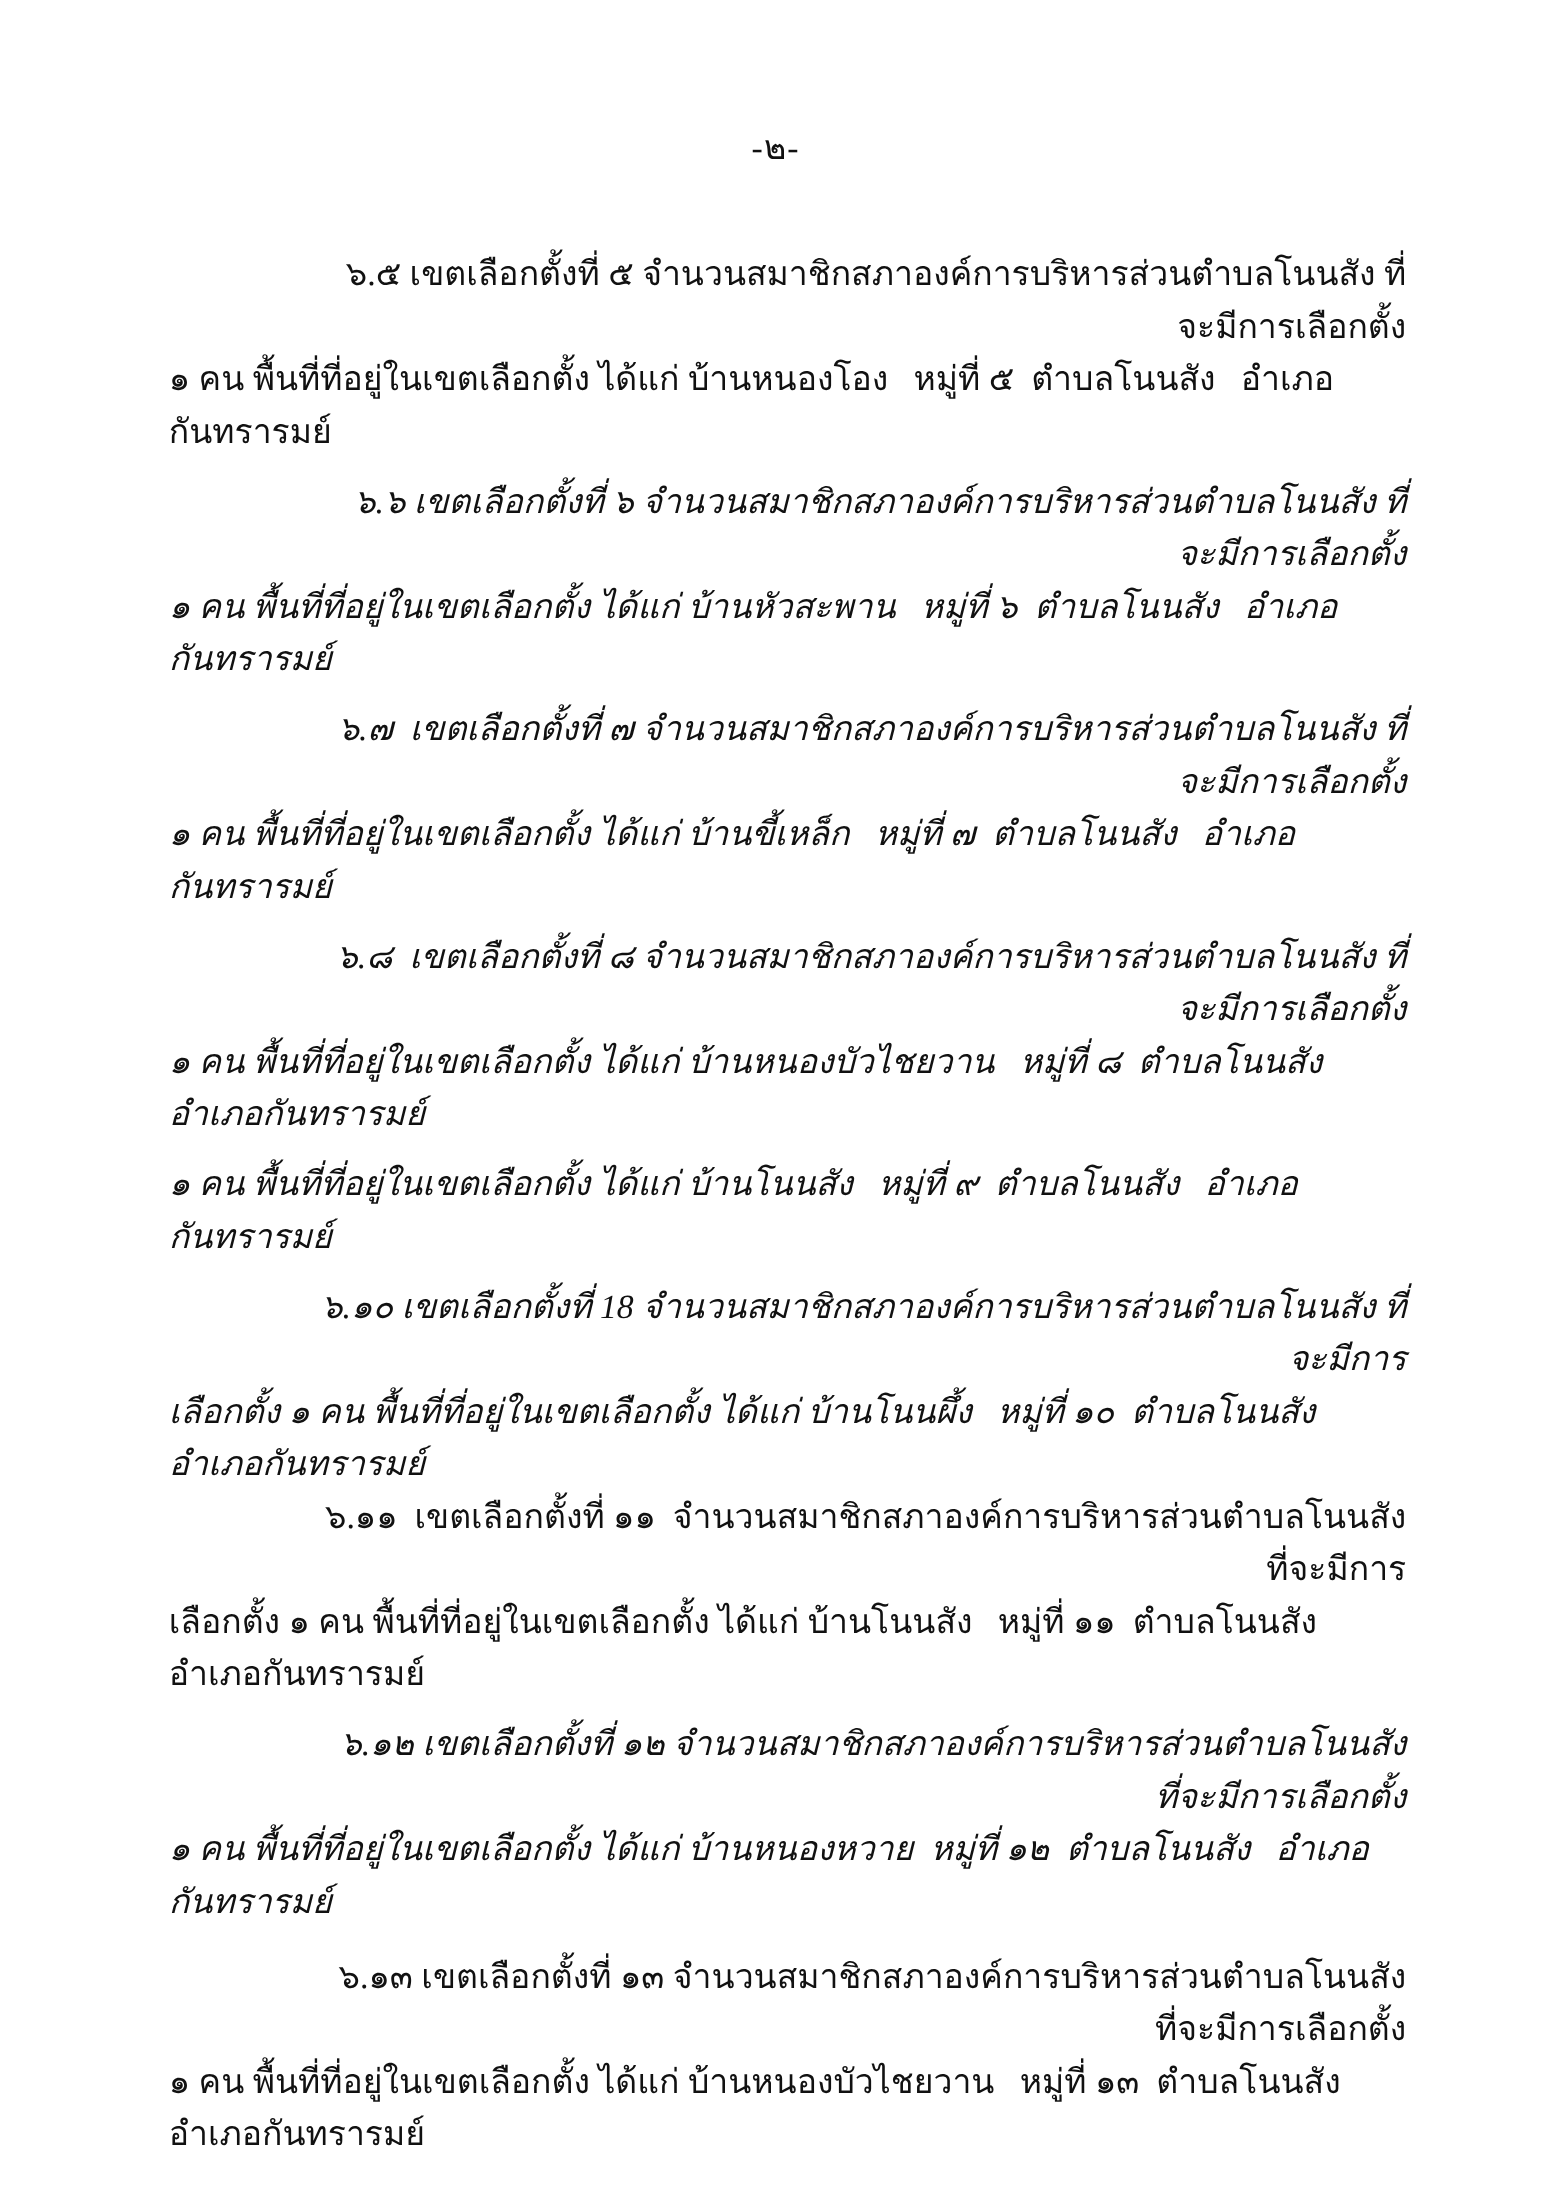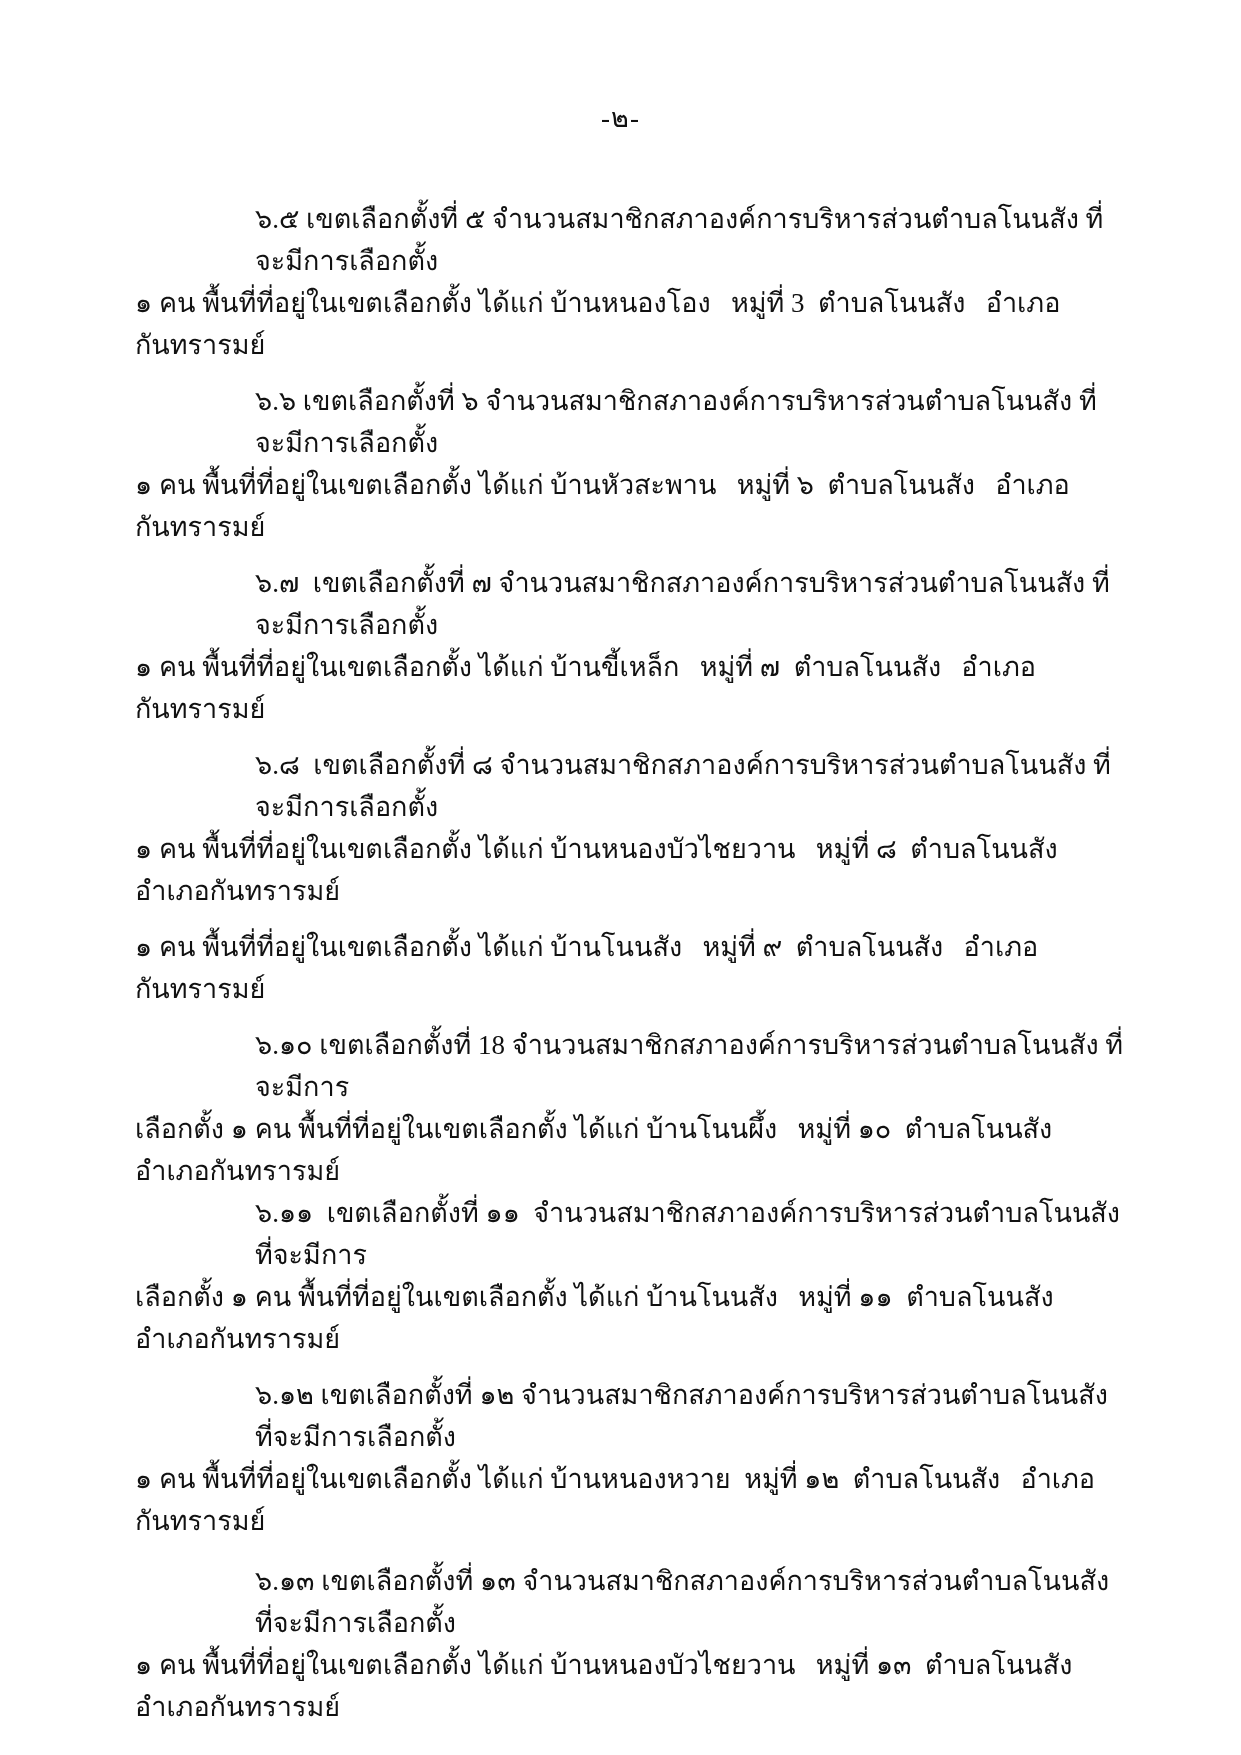--- a/index.html
+++ b/index.html
@@ -33,37 +33,38 @@
     left: 135px;
     width: 990px;
   }
   .line {
     display: block;
     line-height: 42px;
     white-space: pre-wrap;
   }
   .indent {
     padding-left: 120px;
+    text-align: right;
   }
   .para { margin: 0; }
-  .gap-sm { margin-top: 14px; }
+  .gap-sm { margin-top: 14px; font-style: italic; }
   .gap-md { margin-top: 18px; }
 </style>
 </head>
 <body>
 
 <div class="page">
 
   <div class="page-number">-๒-</div>
 
   <div class="content">
 
     <div class="para">
       <span class="line indent">๖.๕ เขตเลือกตั้งที่ ๕ จำนวนสมาชิกสภาองค์การบริหารส่วนตำบลโนนสัง ที่จะมีการเลือกตั้ง</span>
-      <span class="line">๑ คน พื้นที่ที่อยู่ในเขตเลือกตั้ง ได้แก่ บ้านหนองโอง   หมู่ที่ 3  ตำบลโนนสัง   อำเภอกันทรารมย์</span>
+      <span class="line">๑ คน พื้นที่ที่อยู่ในเขตเลือกตั้ง ได้แก่ บ้านหนองโอง   หมู่ที่ ๕  ตำบลโนนสัง   อำเภอกันทรารมย์</span>
     </div>
 
     <div class="para gap-sm">
       <span class="line indent">๖.๖ เขตเลือกตั้งที่ ๖ จำนวนสมาชิกสภาองค์การบริหารส่วนตำบลโนนสัง ที่จะมีการเลือกตั้ง</span>
       <span class="line">๑ คน พื้นที่ที่อยู่ในเขตเลือกตั้ง ได้แก่ บ้านหัวสะพาน   หมู่ที่ ๖  ตำบลโนนสัง   อำเภอกันทรารมย์</span>
     </div>
 
     <div class="para gap-sm">
       <span class="line indent">๖.๗  เขตเลือกตั้งที่ ๗ จำนวนสมาชิกสภาองค์การบริหารส่วนตำบลโนนสัง ที่จะมีการเลือกตั้ง</span>
       <span class="line">๑ คน พื้นที่ที่อยู่ในเขตเลือกตั้ง ได้แก่ บ้านขี้เหล็ก   หมู่ที่ ๗  ตำบลโนนสัง   อำเภอกันทรารมย์</span>

